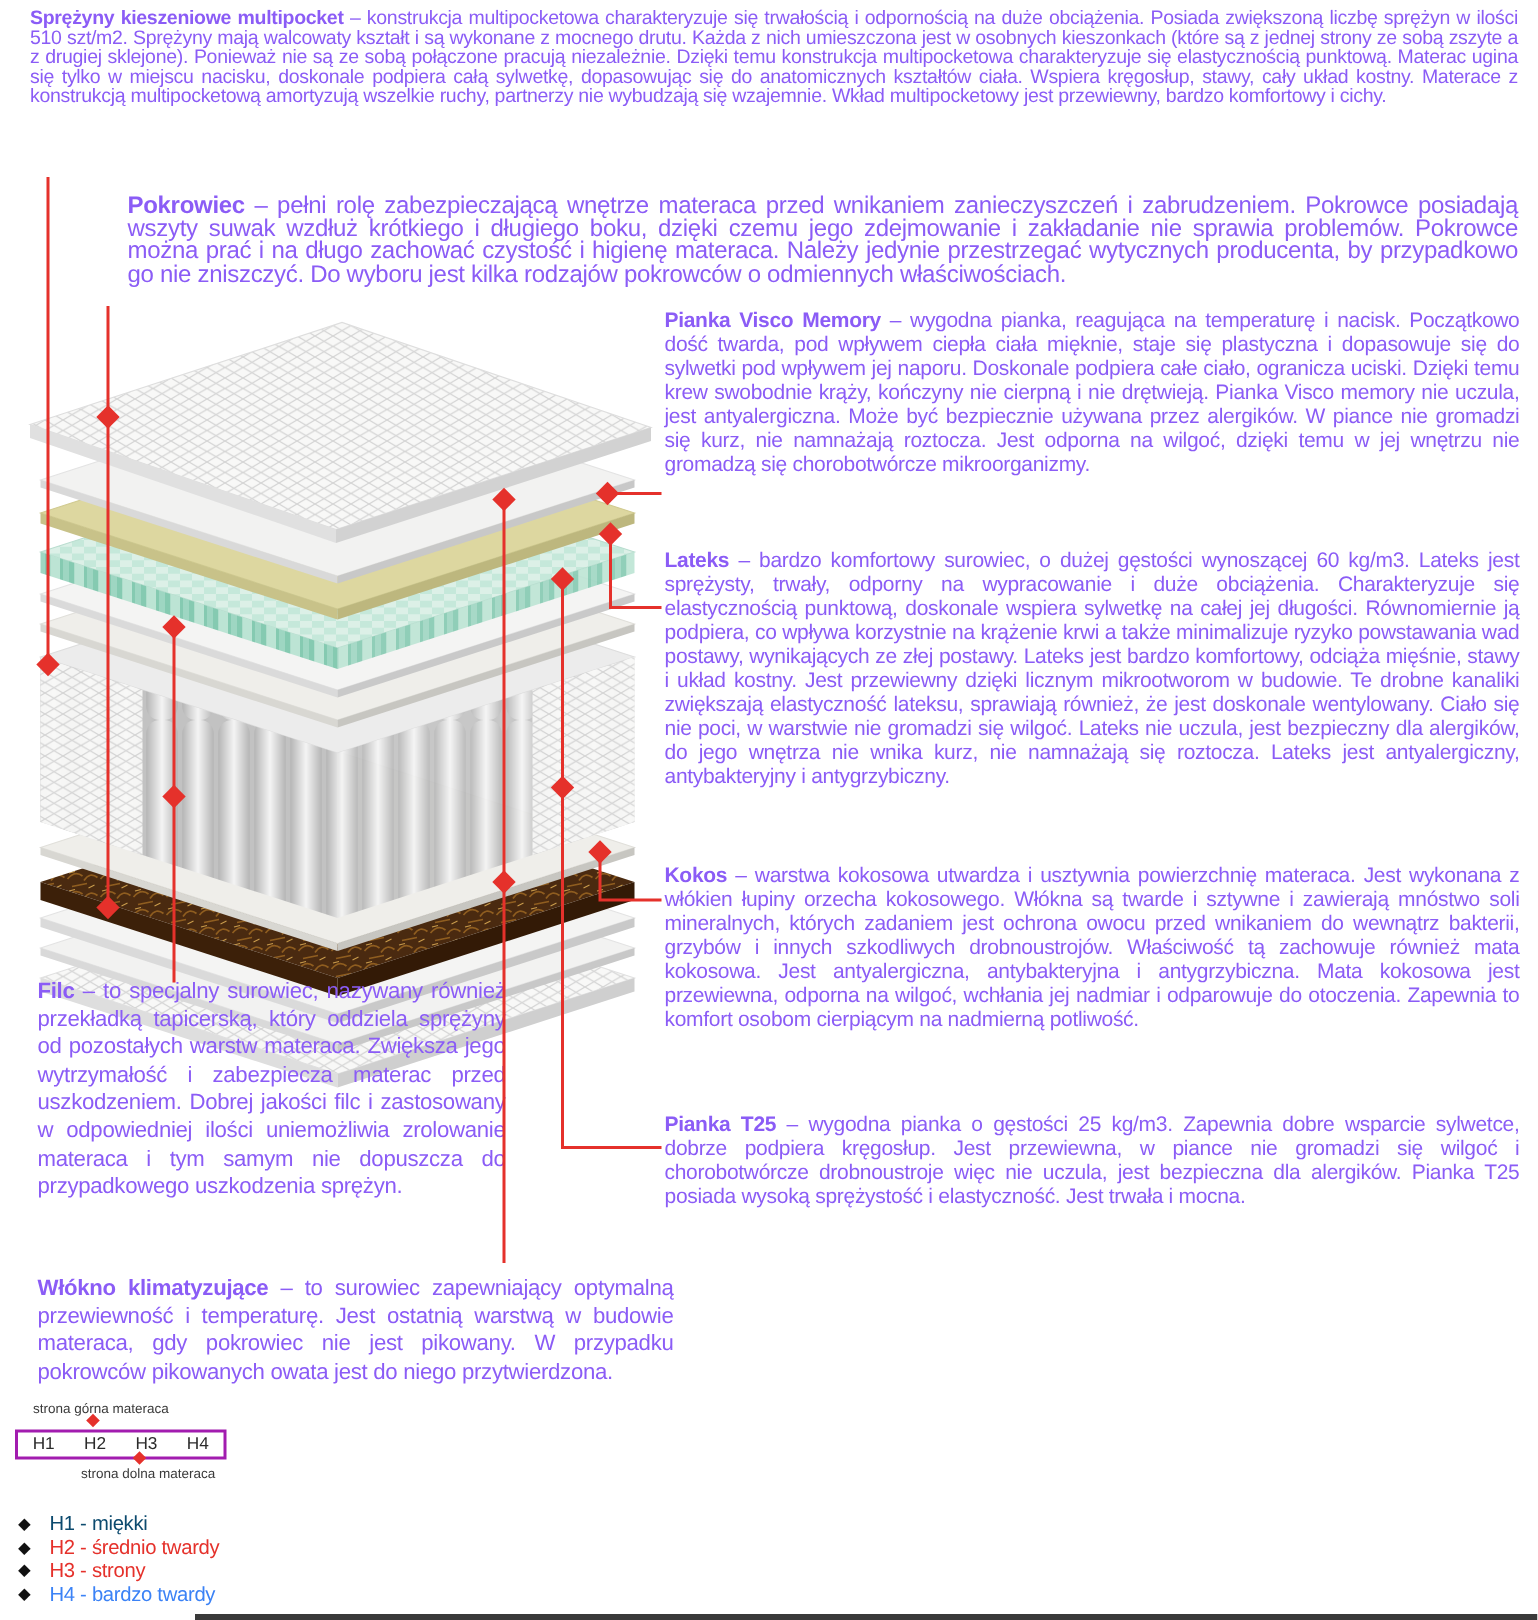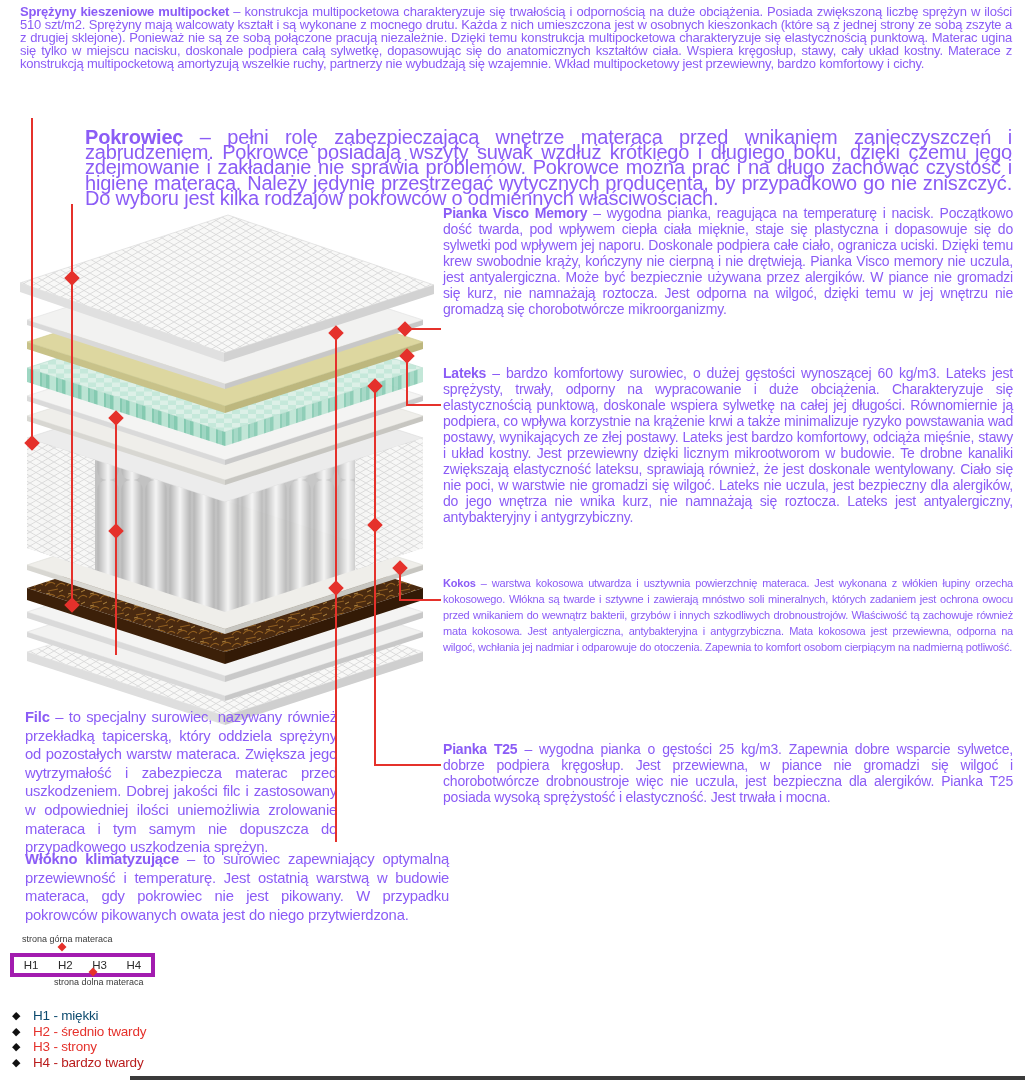--- a/index.html
+++ b/index.html
@@ -7,35 +7,35 @@
     width:1025px;height:1080px;position:relative;overflow:hidden;background:#ffffff;
     font-family:"Liberation Sans","DejaVu Sans",sans-serif;color:#1f1f1f;
   }
   .abs{position:absolute;}
   .para{
     position:absolute;text-align:justify;letter-spacing:-0.2px;
     margin:0;color:#8b5cf6;
   }
   .para b{letter-spacing:-0.2px;}
   #p-sprezyny{left:20px;top:5px;width:992px;font-size:13px;line-height:13.1px;}
-  #p-pokrowiec{left:85px;top:130px;width:927px;font-size:20px;line-height:15.2px;}
+  #p-pokrowiec{left:85px;top:130px;width:927px;font-size:16px;line-height:15.2px;}
   #p-visco{left:443px;top:205px;width:570px;font-size:14px;line-height:16px;}
   #p-lateks{left:443px;top:365px;width:570px;font-size:14px;line-height:16px;}
-  #p-kokos{left:443px;top:575px;width:570px;font-size:11px;line-height:16px;}
+  #p-kokos{left:443px;top:575px;width:570px;font-size:14px;line-height:16px;}
   #p-t25{left:443px;top:741px;width:570px;font-size:14px;line-height:16px;}
-  #p-filc{left:25px;top:708px;width:312px;font-size:14.8px;line-height:18.6px;}
+  #p-filc{left:25px;top:652px;width:312px;font-size:14.8px;line-height:18.6px;}
   #p-wlokno{left:25px;top:850px;width:424px;font-size:14.8px;line-height:18.6px;}
 
   #diagram-svg{left:0;top:213px;z-index:0;}
   #leader-svg{left:0;top:0;z-index:5;pointer-events:none;}
 
   .hs-label{position:absolute;font-size:9px;color:#3a3a3a;letter-spacing:0;}
   .hs-box{
     position:absolute;left:10px;top:953px;width:137px;height:16px;
-    border:4px solid #a21caf;background:#ffffff;display:flex;z-index:2;
+    border:2px solid #a21caf;background:#ffffff;display:flex;z-index:2;
   }
   .hs-cell{
     flex:1;display:flex;align-items:center;justify-content:center;
     font-size:11.5px;color:#2b2b2b;
   }
   .lg-row{position:absolute;left:12px;display:flex;align-items:center;height:15px;}
   .lg-dia{font-size:11px;color:#111;width:21px;}
   .lg-txt{font-size:13.5px;letter-spacing:-0.2px;}
   #bottom-bar{left:130px;top:1076px;width:895px;height:4px;background:#3a3a3a;}
 </style>
@@ -210,16 +210,16 @@
 <div class="lg-row" style="top:1023.5px;">
   <span class="lg-dia">◆</span>
   <span class="lg-txt" style="color: rgb(229, 49, 43);">H2 - średnio twardy</span>
 </div>
 <div class="lg-row" style="top:1039px;">
   <span class="lg-dia">◆</span>
   <span class="lg-txt" style="color: rgb(229, 49, 43);">H3 - strony</span>
 </div>
 <div class="lg-row" style="top:1055px;">
   <span class="lg-dia">◆</span>
-  <span class="lg-txt" style="color: #b91c1c;">H4 - bardzo twardy</span>
+  <span class="lg-txt" style="color: #3b82f6;">H4 - bardzo twardy</span>
 </div>
 
 <div class="abs" id="bottom-bar"></div>
 
 </body></html>

